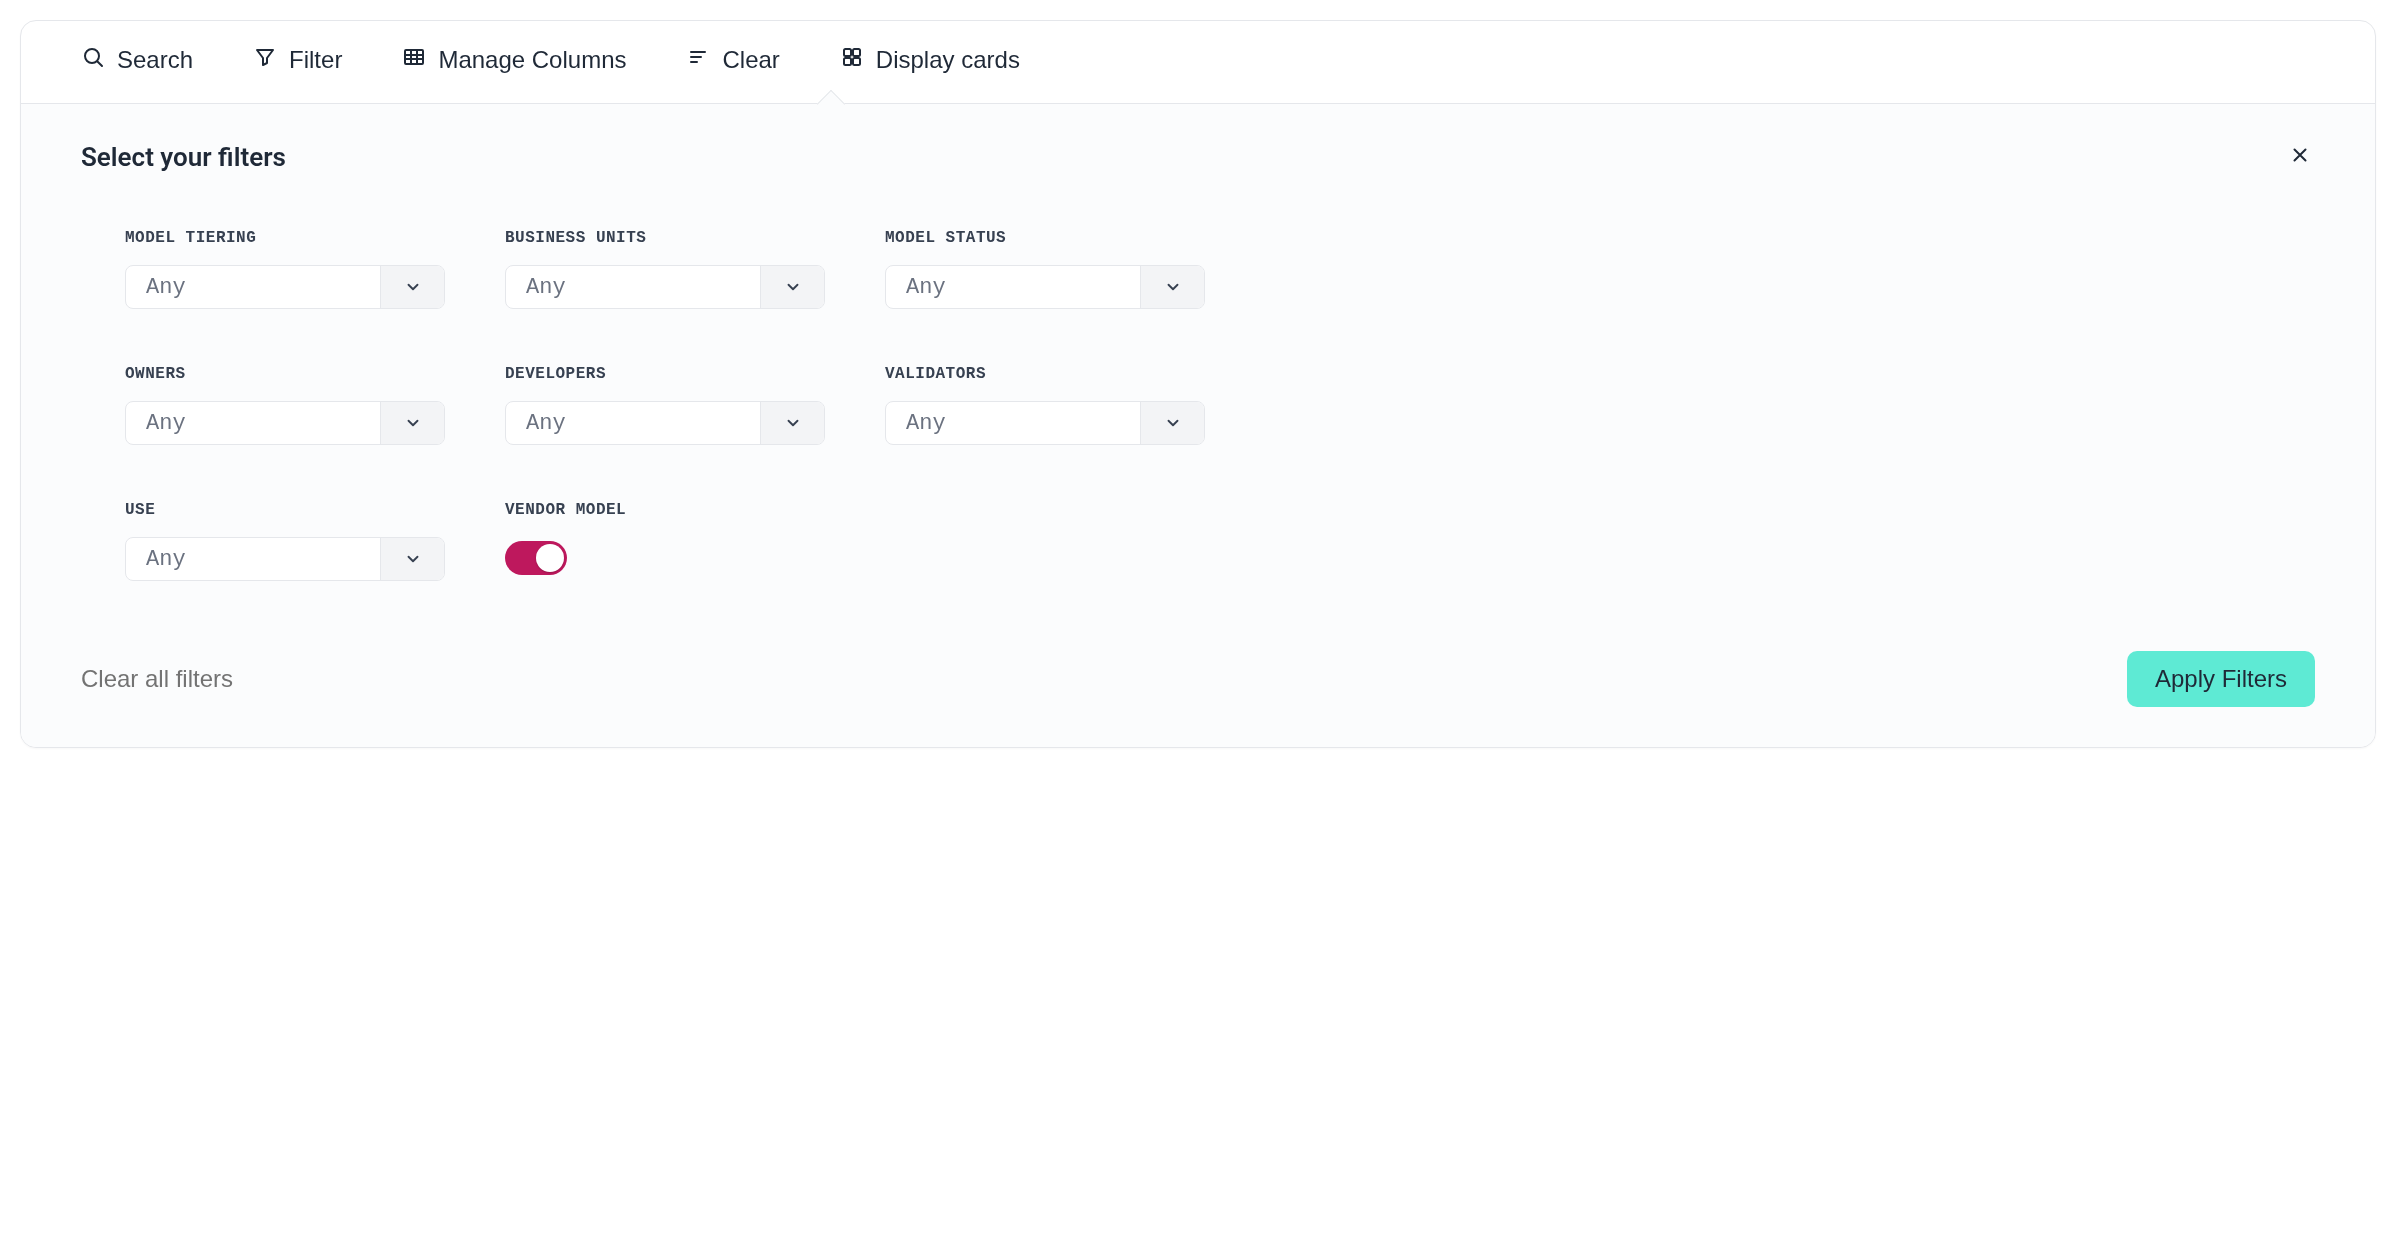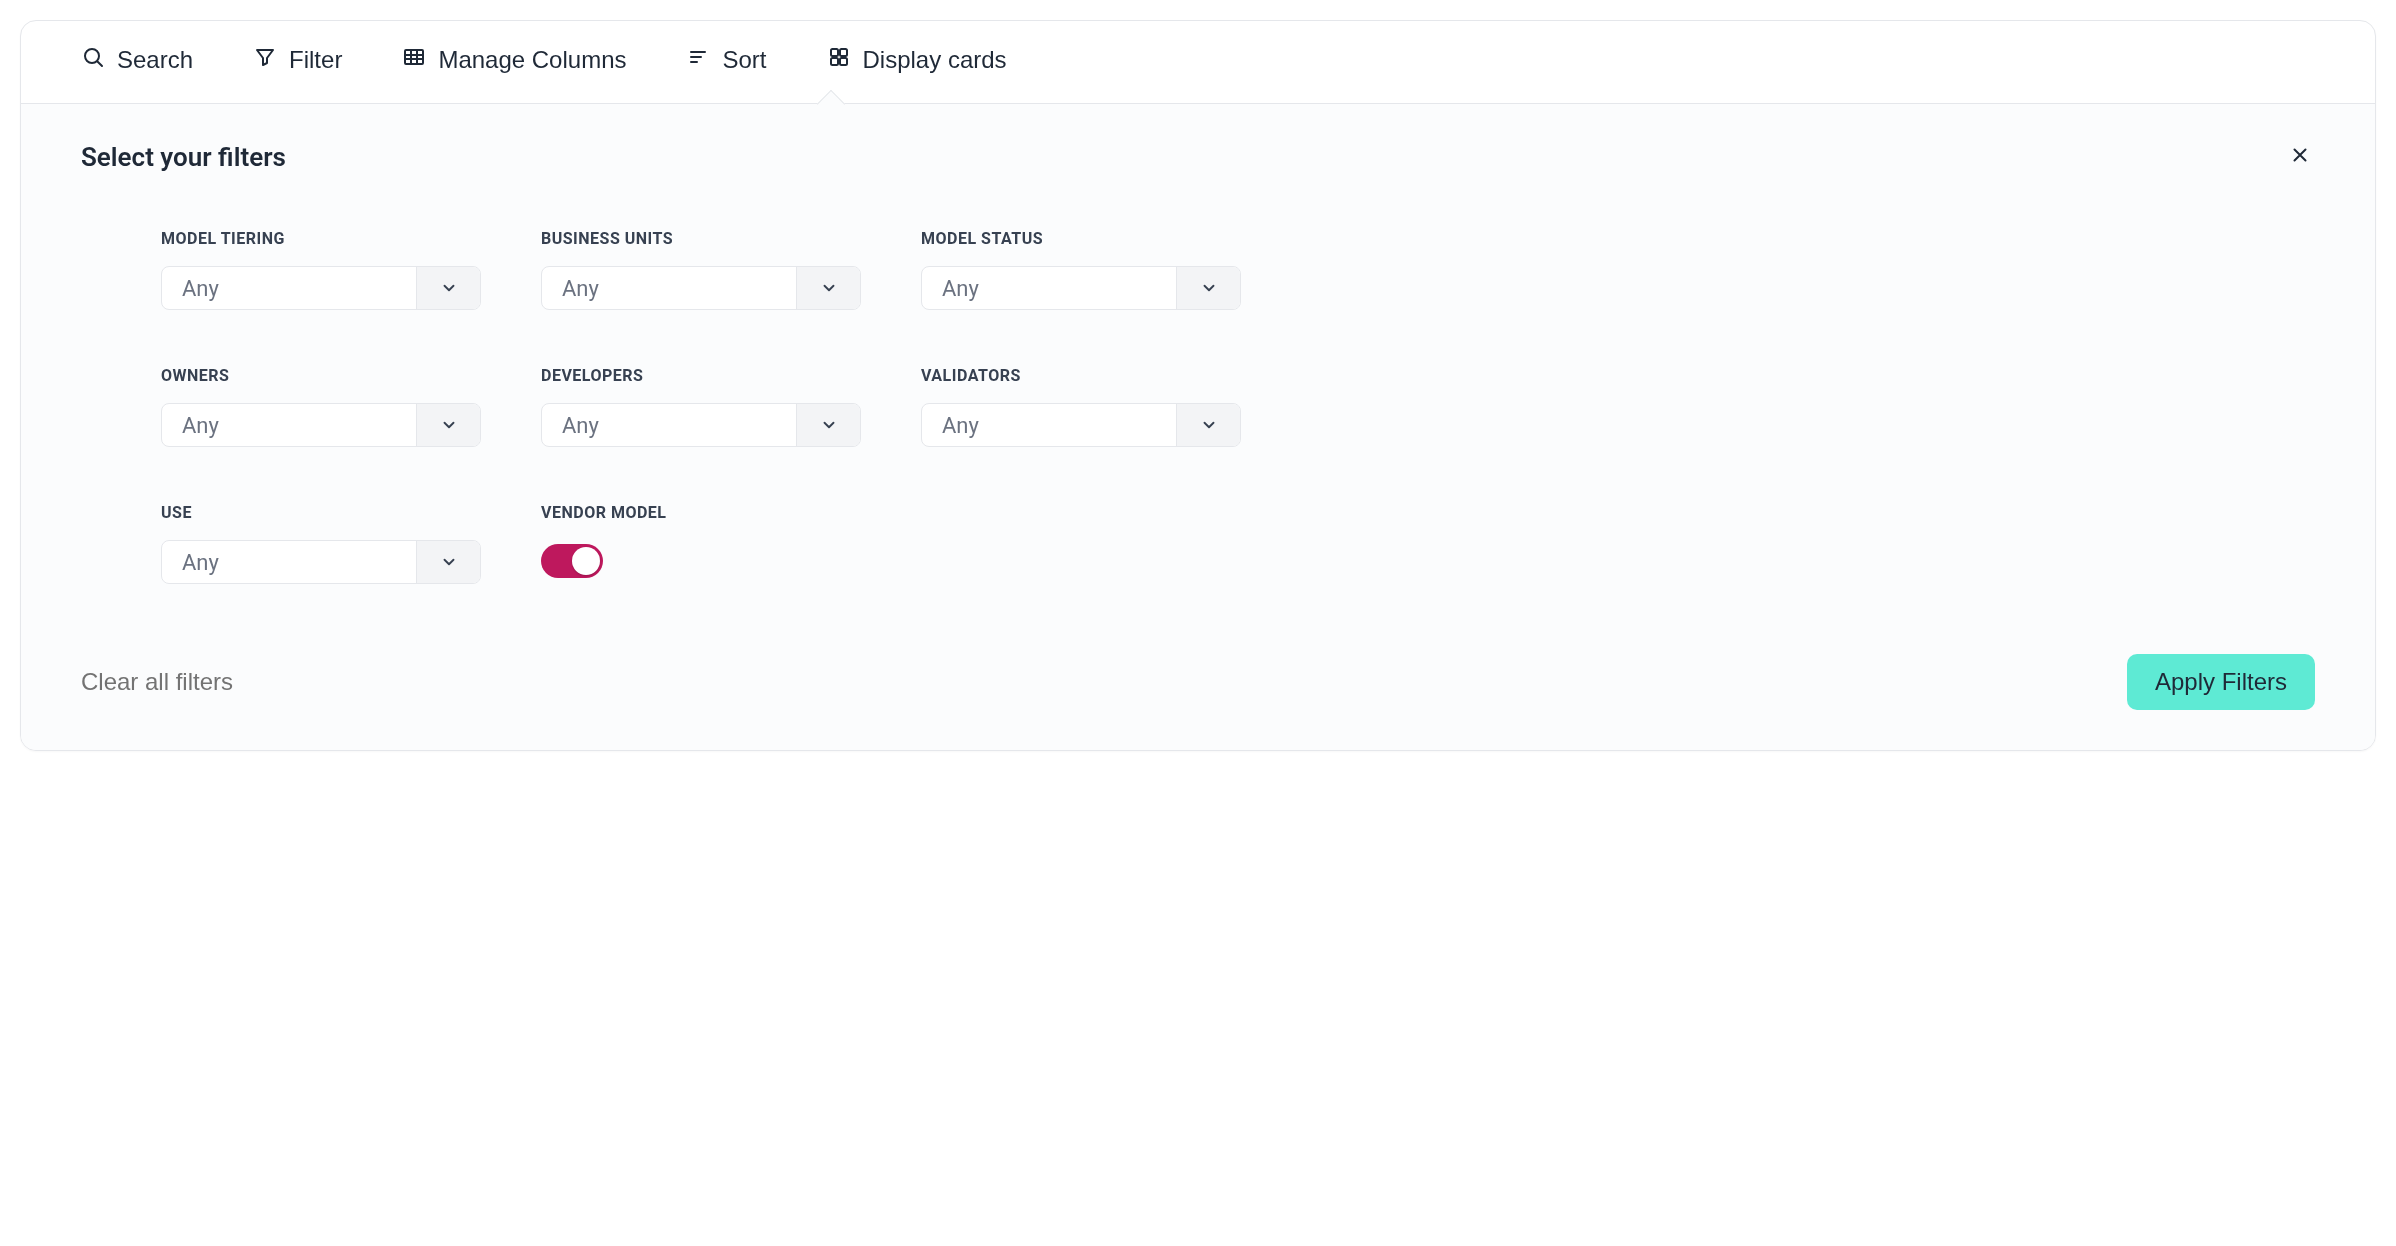--- a/index.html
+++ b/index.html
@@ -121,21 +121,22 @@
   .close-btn svg {
     width: 22px;
     height: 22px;
     stroke: #1f2937;
   }
   .filter-grid {
     display: grid;
     grid-template-columns: repeat(3, 320px);
     column-gap: 60px;
     row-gap: 56px;
-    margin-left: 80px;
+    margin-left: 44px;
+    font-family: Liberation Mono, monospace;
   }
   .filter-field {
     display: flex;
     flex-direction: column;
     gap: 18px;
   }
   .filter-label {
     font-size: 16px;
     font-weight: 700;
     letter-spacing: 0.5px;
@@ -248,21 +249,21 @@
           </svg>
       </span>
       <span>Manage Columns</span>
     </button>
     <button class="toolbar-item">
       <span>
         <svg viewBox="0 0 24 24" fill="none" stroke-width="2" stroke-linecap="round">
             <path d="M4 7h14M4 12h10M4 17h6"></path>
           </svg>
       </span>
-      <span>Sort</span>
+      <span>Clear</span>
     </button>
     <button class="toolbar-item">
       <span>
         <svg viewBox="0 0 24 24" fill="none" stroke-width="2">
             <rect x="4" y="4" width="7" height="7" rx="1.5"></rect>
             <rect x="13" y="4" width="7" height="7" rx="1.5"></rect>
             <rect x="4" y="13" width="7" height="7" rx="1.5"></rect>
             <rect x="13" y="13" width="7" height="7" rx="1.5"></rect>
           </svg>
       </span>

